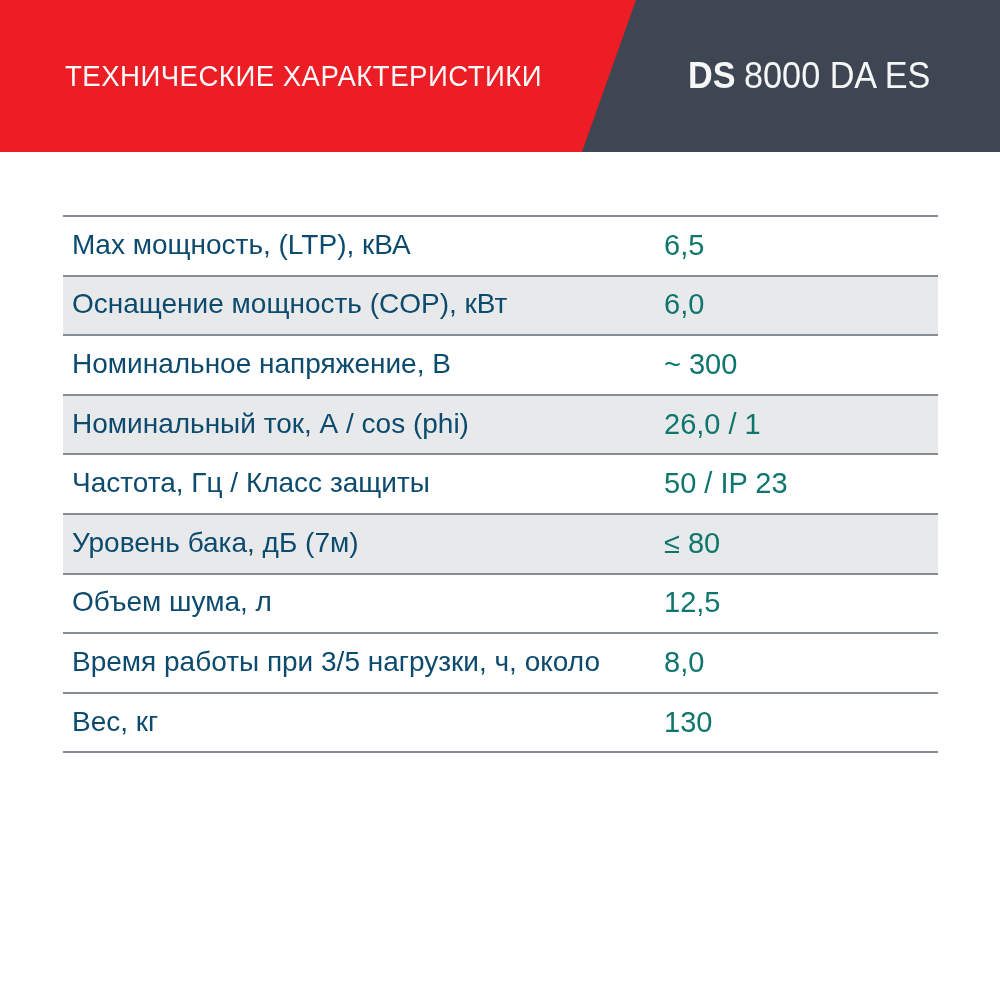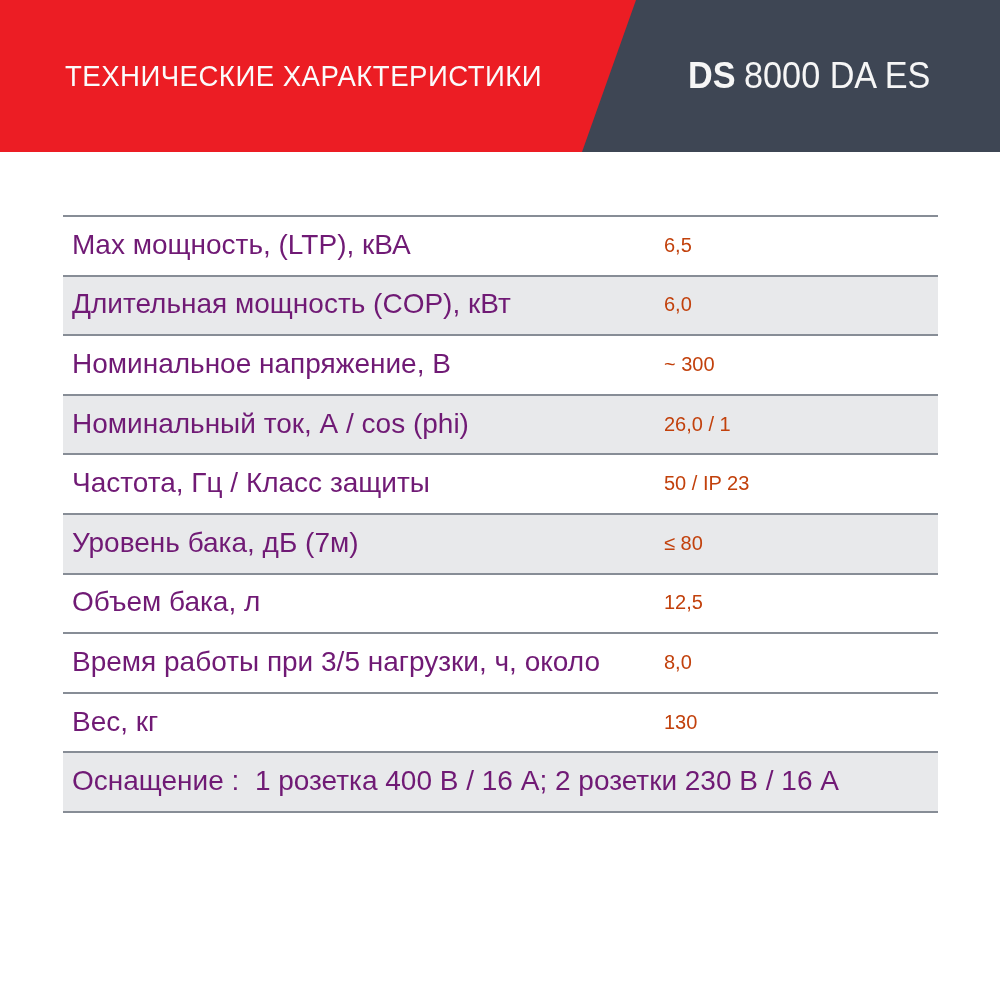--- a/index.html
+++ b/index.html
@@ -42,25 +42,25 @@
   }
   .spec-row {
     position: relative; height: 59.6px;
     border-top: 2px solid #878d96;
     background: #ffffff;
     display: flex; align-items: center;
   }
   .spec-row.gray { background: #e8e9eb; }
   .row-label {
     position: absolute; left: 9px; top: 50%; transform: translateY(-52%);
-    font-size: 28px; color: #701a75; white-space: pre;
+    font-size: 28px; color: #0c4a6e; white-space: pre;
   }
   .row-value {
     position: absolute; left: 601px; top: 50%; transform: translateY(-52%);
-    font-size: 20px; color: #c2410c; white-space: pre;
+    font-size: 29px; color: #0f766e; white-space: pre;
   }
 </style>
 </head>
 <body>
 
 <div class="page">
 
   <div class="header">
     <div class="header-red"></div>
     <div class="header-title">ТЕХНИЧЕСКИЕ ХАРАКТЕРИСТИКИ</div>
@@ -71,21 +71,21 @@
   </div>
 
   <div class="spec-table">
 
     <div class="spec-row">
       <span class="row-label">Max мощность, (LTP), кВА</span>
       <span class="row-value">6,5</span>
     </div>
 
     <div class="spec-row gray">
-      <span class="row-label">Длительная мощность (COP), кВт</span>
+      <span class="row-label">Оснащение мощность (COP), кВт</span>
       <span class="row-value">6,0</span>
     </div>
 
     <div class="spec-row">
       <span class="row-label">Номинальное напряжение, В</span>
       <span class="row-value">~ 300</span>
     </div>
 
     <div class="spec-row gray">
       <span class="row-label">Номинальный ток, А / cos (phi)</span>
@@ -96,35 +96,32 @@
       <span class="row-label">Частота, Гц / Класс защиты</span>
       <span class="row-value">50 / IP 23</span>
     </div>
 
     <div class="spec-row gray">
       <span class="row-label">Уровень бака, дБ (7м)</span>
       <span class="row-value">≤ 80</span>
     </div>
 
     <div class="spec-row">
-      <span class="row-label">Объем бака, л</span>
+      <span class="row-label">Объем шума, л</span>
       <span class="row-value">12,5</span>
     </div>
 
 
     <div class="spec-row">
       <span class="row-label">Время работы при 3/5 нагрузки, ч, около</span>
       <span class="row-value">8,0</span>
     </div>
 
 
     <div class="spec-row">
       <span class="row-label">Вес, кг</span>
       <span class="row-value">130</span>
     </div>
 
-    <div class="spec-row gray">
-      <span class="row-label">Оснащение :  1 розетка 400 В / 16 А; 2 розетки 230 В / 16 А</span>
-    </div>
 
   </div>
 
 </div>
 
 </body></html>

